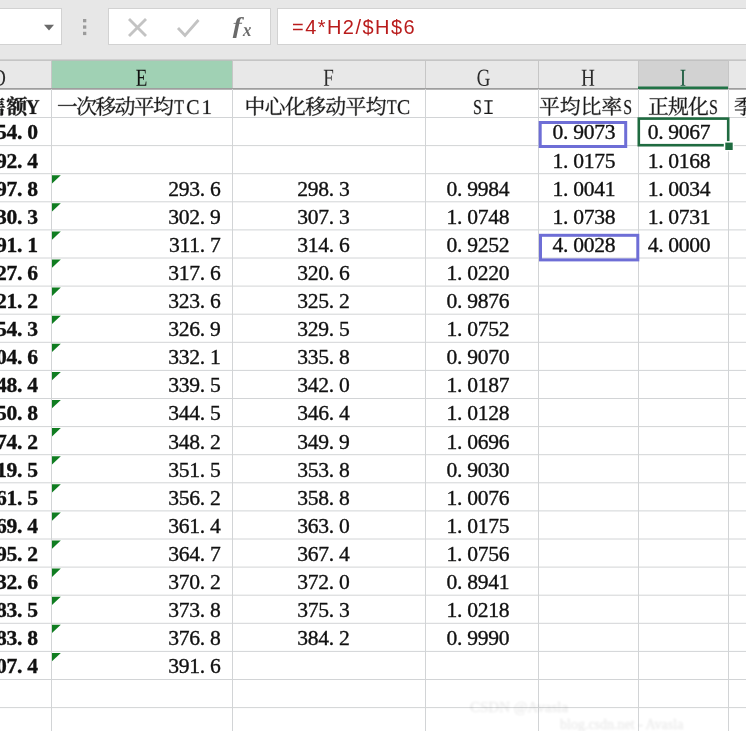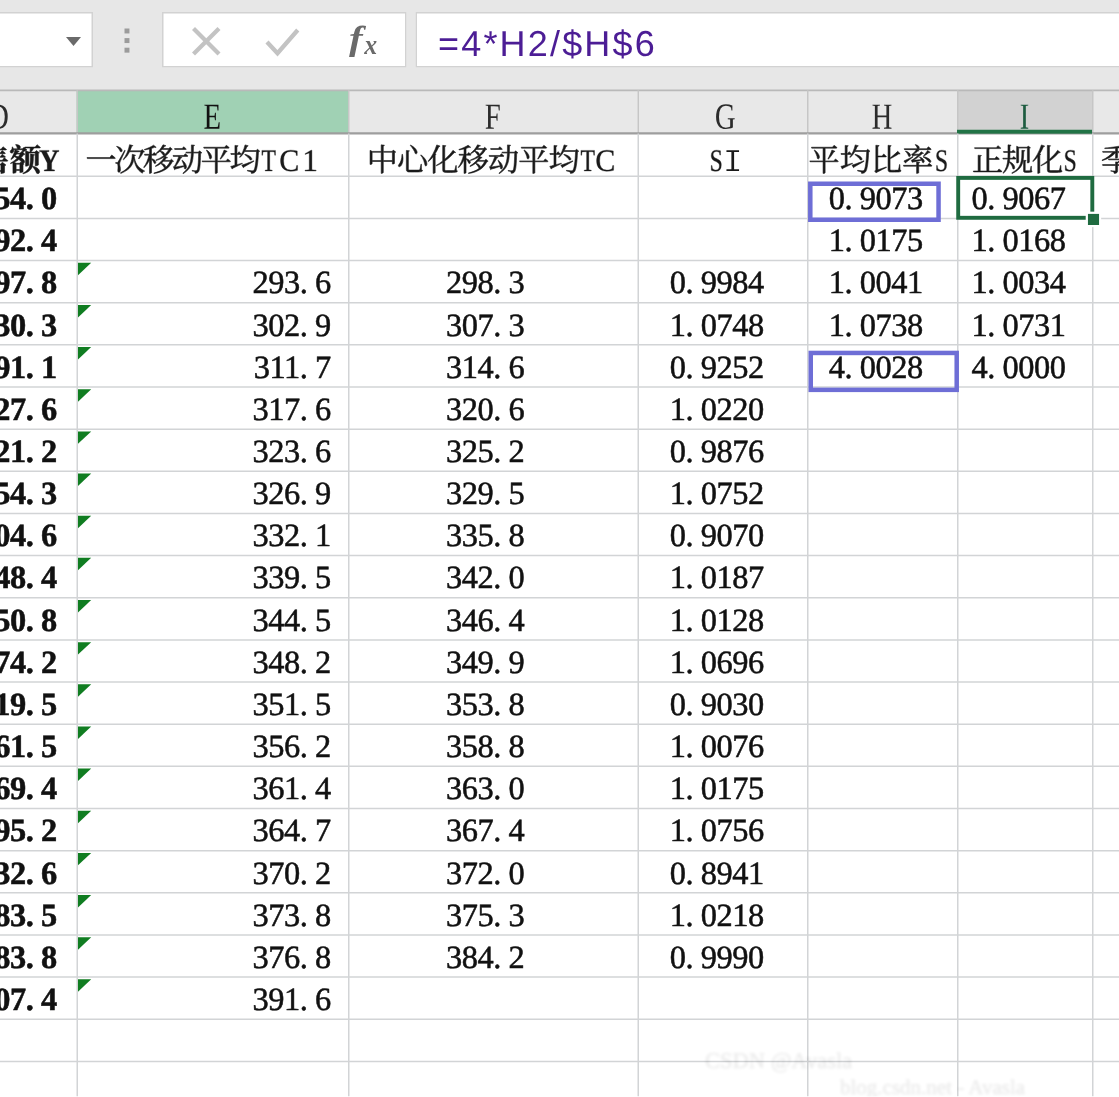--- a/index.html
+++ b/index.html
@@ -1,20 +1,20 @@
 <!DOCTYPE html>
 <html><head><meta charset="utf-8"><style>
 *{margin:0;padding:0;box-sizing:border-box}
 html,body{width:746px;height:731px;overflow:hidden;background:#fff;font-family:"Liberation Sans",sans-serif}
 .toolbar{position:absolute;left:0;top:0;width:746px;height:60.2px;background:#e7e7e7}
 .box{position:absolute;top:8px;height:37px;background:#fff;border:1px solid #d2d2d2}
 .namebox{left:-6px;width:68px}
 .fxbox{left:108px;width:163px}
 .fmbox{left:277px;width:471px}
-.fmtext{position:absolute;left:14px;top:7px;font-size:24px;color:#4c1d95;letter-spacing:1.45px}
+.fmtext{position:absolute;left:14px;top:7px;font-size:20px;color:#b91c1c;letter-spacing:1.45px}
 .sheet{position:absolute;left:0;top:0}
 svg text{font-family:"Liberation Serif",serif;fill:#111;stroke:#111;stroke-width:0.35}
 </style></head><body>
 <div class="toolbar"></div>
 <div class="box namebox"></div>
 <svg style="position:absolute;left:0;top:0" width="110" height="56">
  <polygon points="44,24.7 54,24.7 49,30.6" fill="#6a6a6a"></polygon>
  <rect x="83" y="19" width="3.3" height="3.3" fill="#9b9b9b"></rect>
  <rect x="83" y="25.4" width="3.3" height="3.3" fill="#9b9b9b"></rect>
  <rect x="83" y="31.8" width="3.3" height="3.3" fill="#9b9b9b"></rect>

